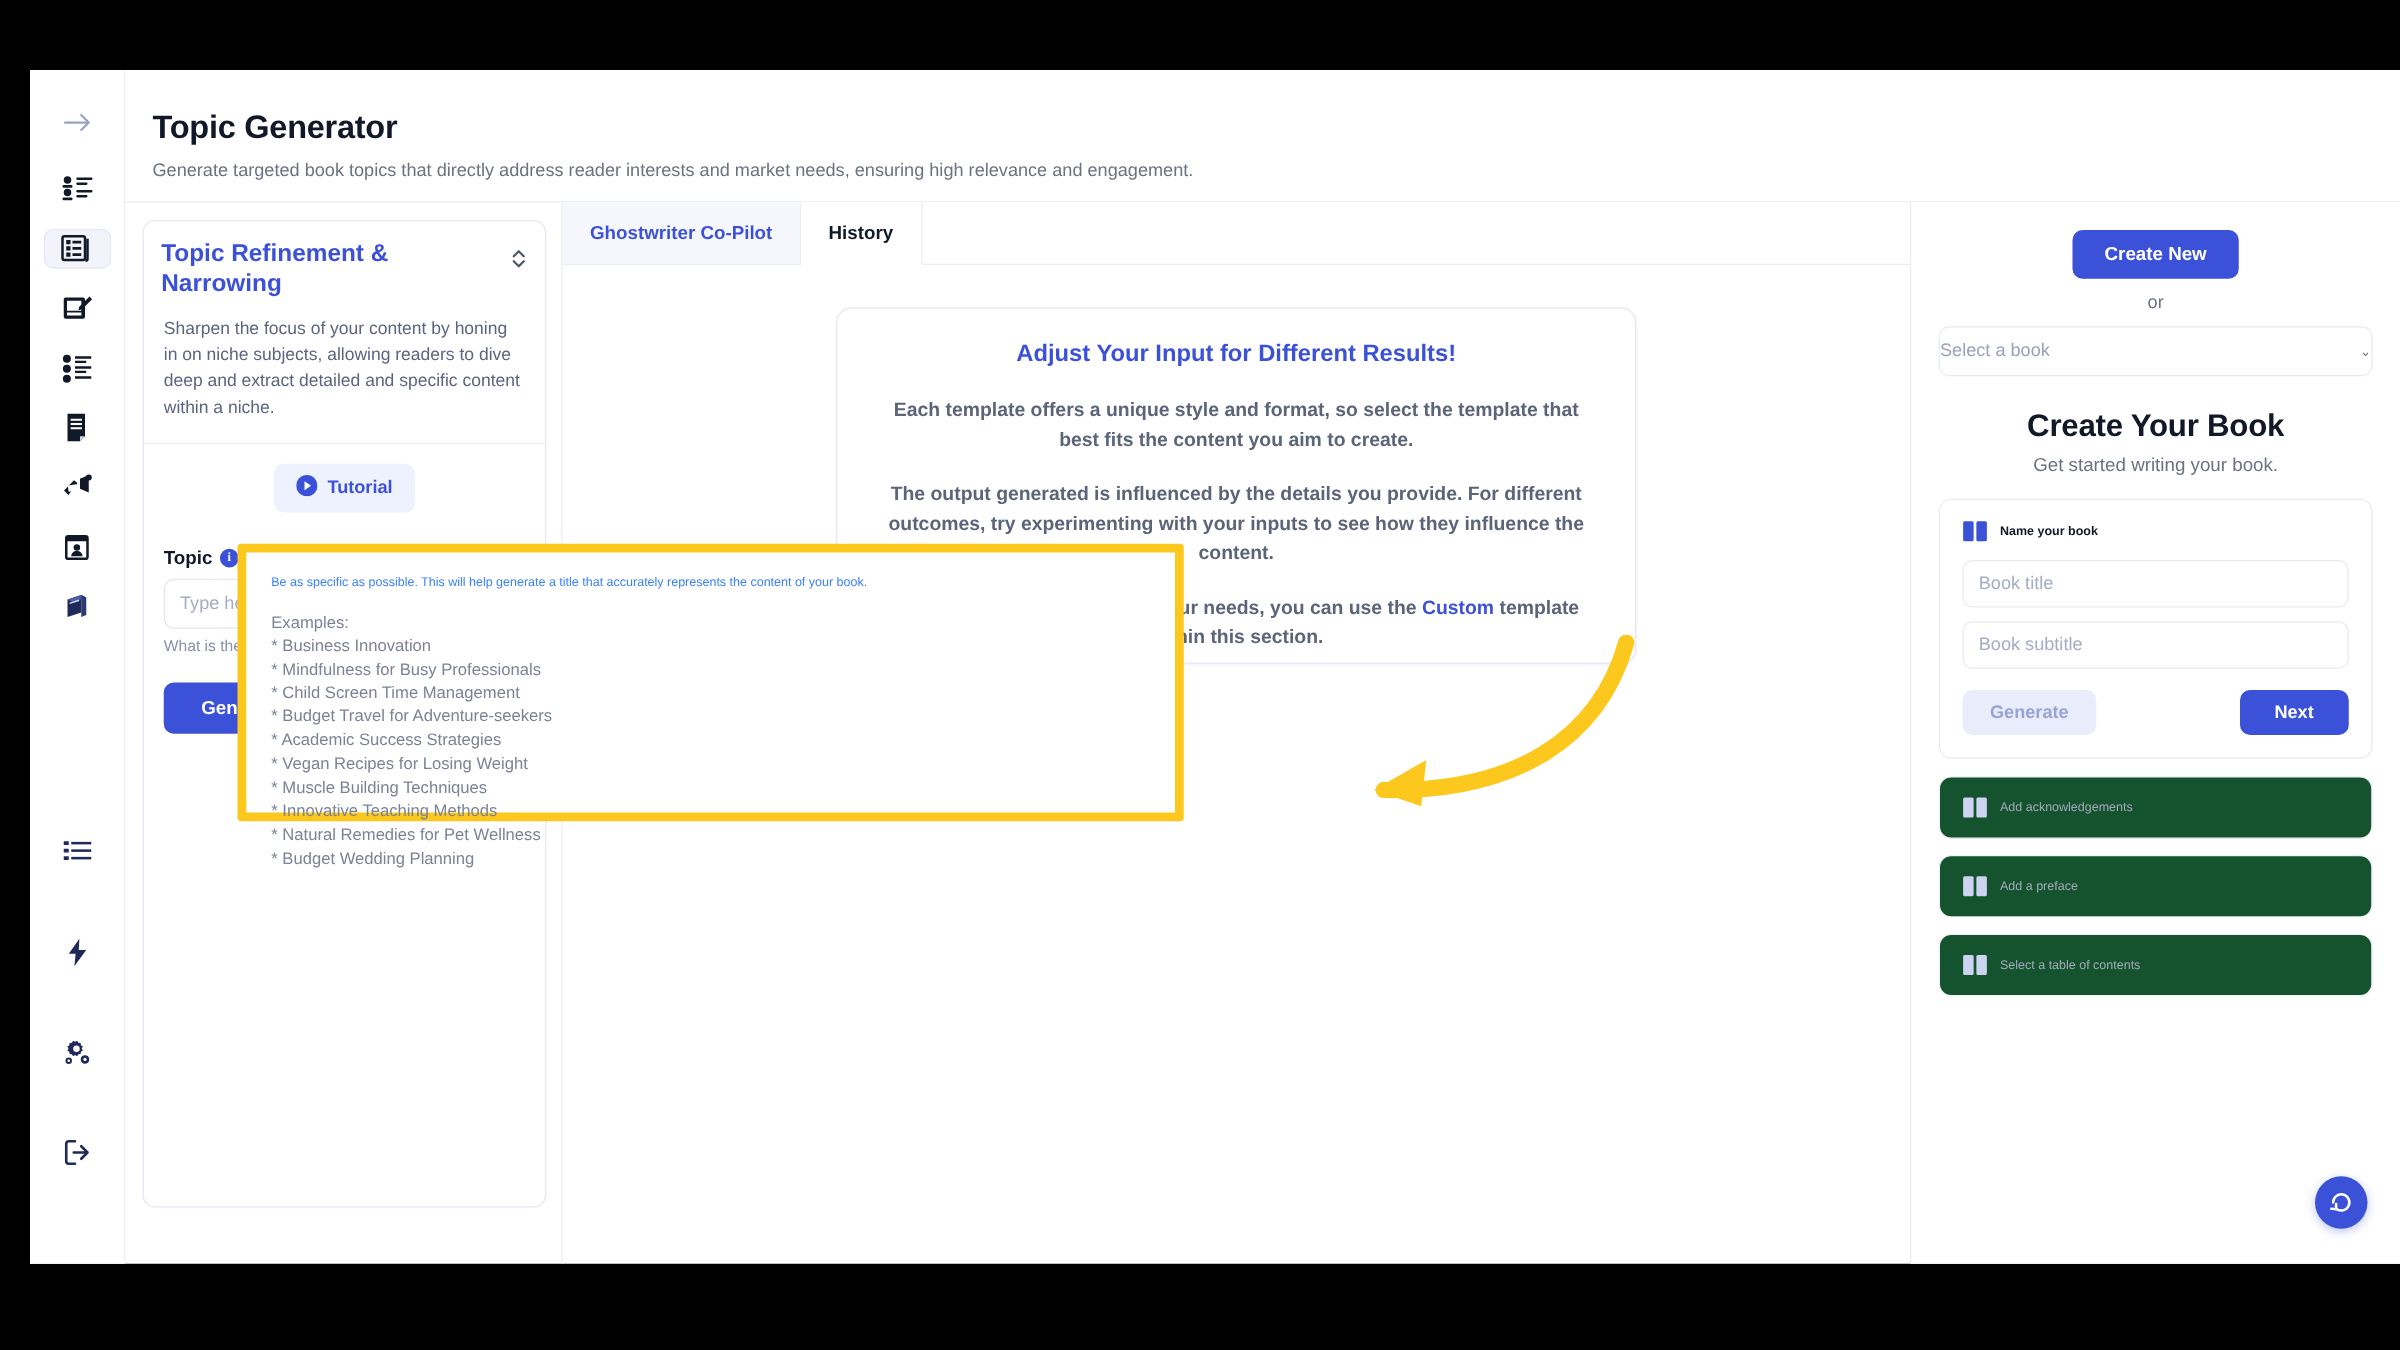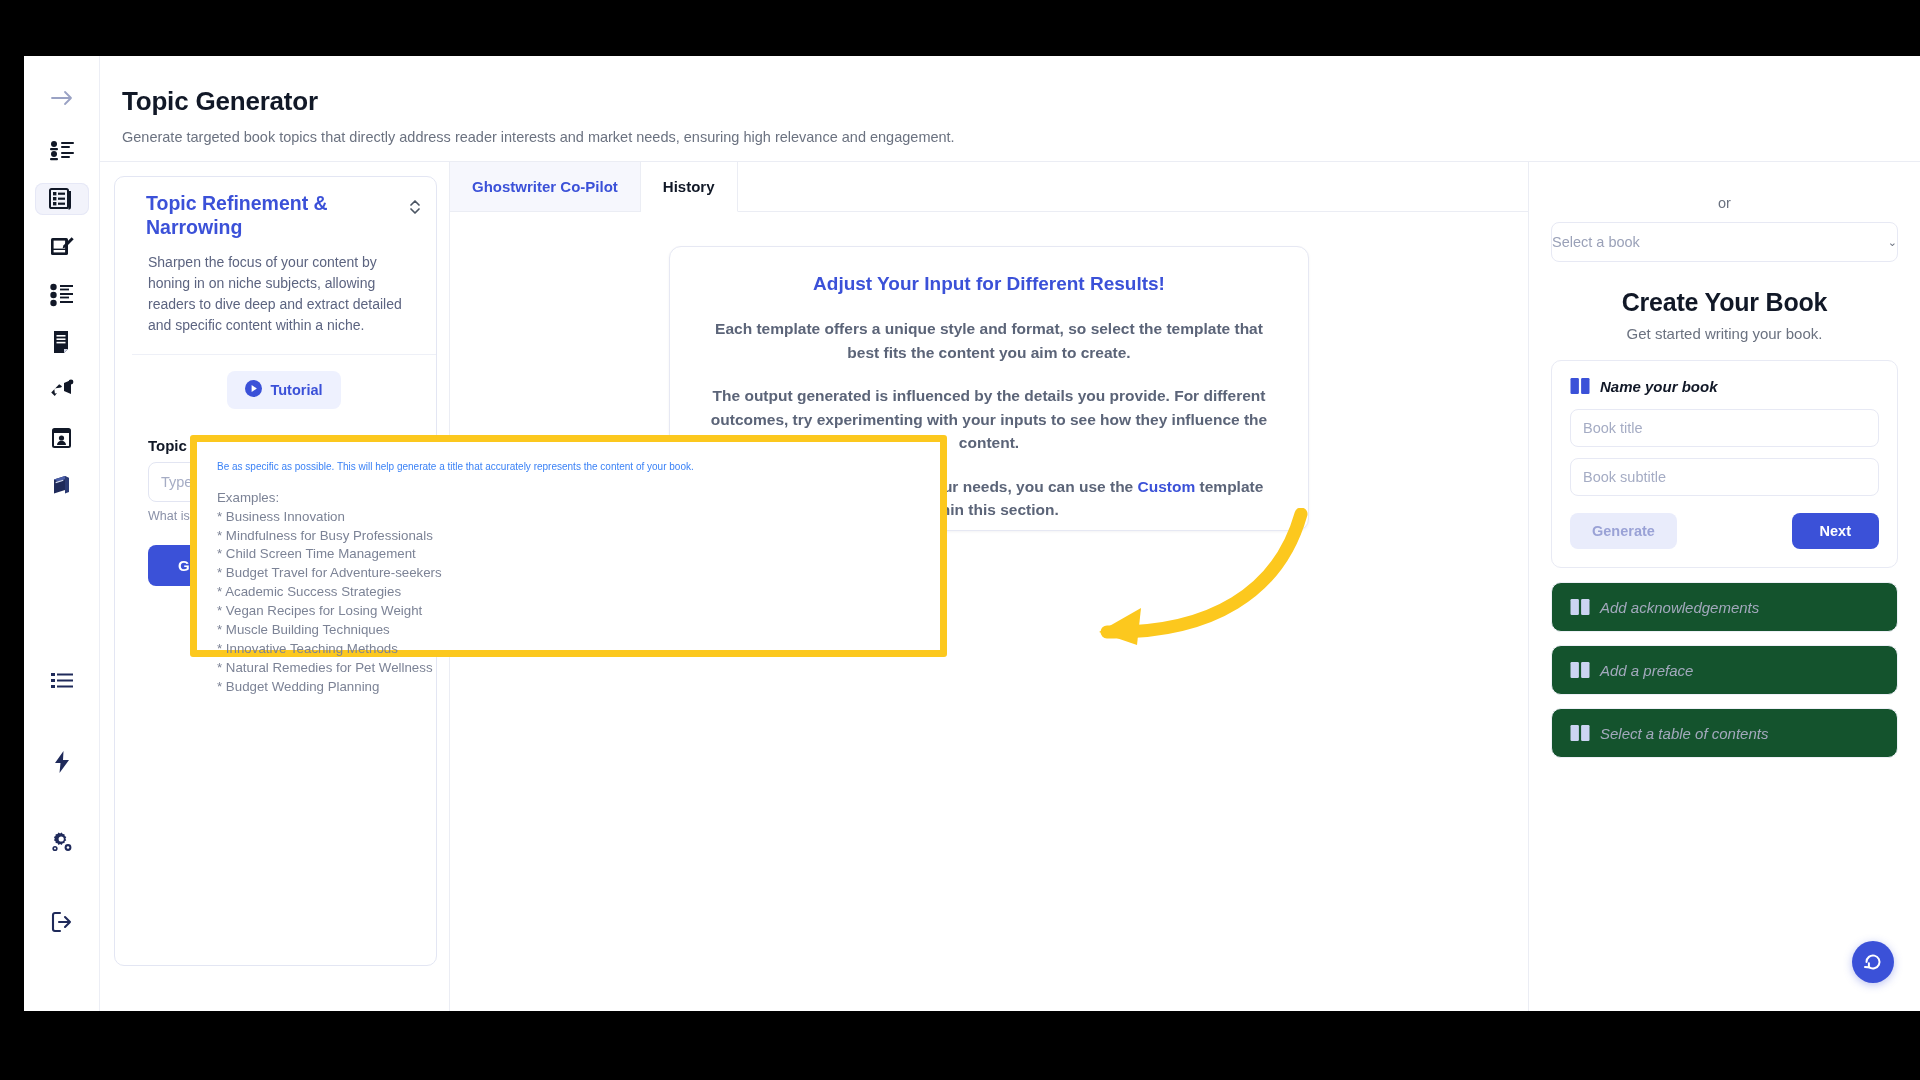--- a/index.html
+++ b/index.html
@@ -72,21 +72,20 @@
     border-right: 1px solid #ebedf4;
     padding: 14px 12px 0 14px;
     position: relative;
   }
   .tpl-card {
     border: 1px solid #e3e6f3;
     border-radius: 10px;
     background: #fff;
     position: relative;
     min-height: 790px;
-    padding-left: 17px;
   }
   .tpl-head {
     display: flex; align-items: flex-start;
     padding: 14px 14px 12px 14px;
     gap: 10px;
     cursor: pointer;
   }
   .tpl-title {
     flex: 1 1 auto;
     font-size: 19.5px; font-weight: 700;
@@ -199,21 +198,21 @@
   }
   .cyb-sub { text-align: center; font-size: 15px; color: #6b7280; margin-bottom: 18px; }
 
   .step-card {
     border: 1px solid #e8eaf4; border-radius: 10px;
     background: #fff; padding: 16px 18px 18px 18px;
     margin-bottom: 14px;
   }
   .step-head { display: flex; align-items: center; gap: 10px; margin-bottom: 14px; }
   .book-ico { width: 20px; height: 18px; flex: 0 0 auto; }
-  .step-label { font-size: 15px; font-weight: 600; color: #111827; font-style: italic; }
+  .step-label { font-size: 10px; font-weight: 600; color: #111827; }
   .step-label.muted { color: #a3a9bd; font-weight: 500; }
   .step-input {
     width: 100%; height: 38px;
     border: 1px solid #e7e9f4; border-radius: 8px;
     padding: 0 12px; font-size: 14.5px; color: #111827;
     font-family: inherit; margin-bottom: 11px; background:#fff;
   }
   .step-input::placeholder { color: #a5acc4; }
   .step-actions { display: flex; justify-content: space-between; align-items: center; margin-top: 6px; }
   .generate-btn {
@@ -475,20 +474,23 @@
               <span>If the templates do not meet your needs, you can use the</span>
               <span class="accent">Custom</span>
               <span>template within this section.</span>
             </div>
           </div>
         </div>
       </div>
 
       <div class="col-right">
 
+        <div class="create-new-row">
+          <button class="create-new-btn">Create New</button>
+        </div>
 
         <div class="or-text">or</div>
 
         <div class="select-book">
           <span>Select a book</span>
           <span class="select-caret">⌄</span>
         </div>
 
         <div class="cyb-title">Create Your Book</div>
         <div class="cyb-sub">Get started writing your book.</div>

